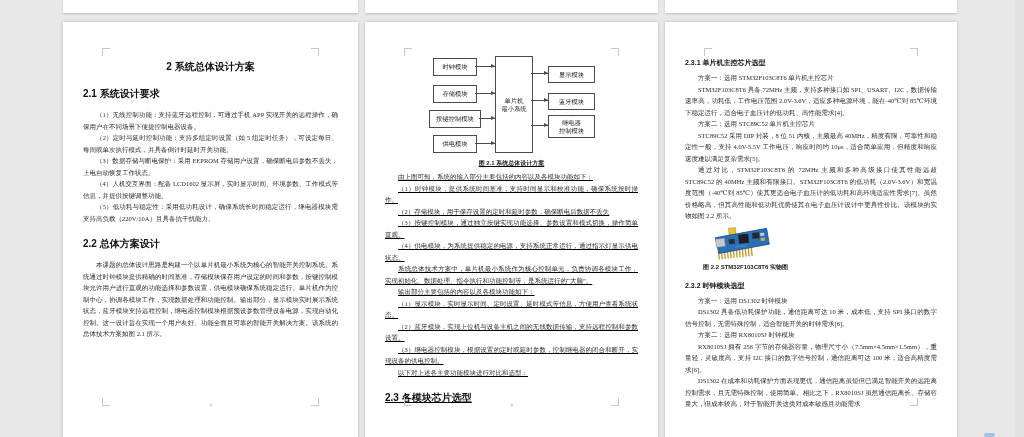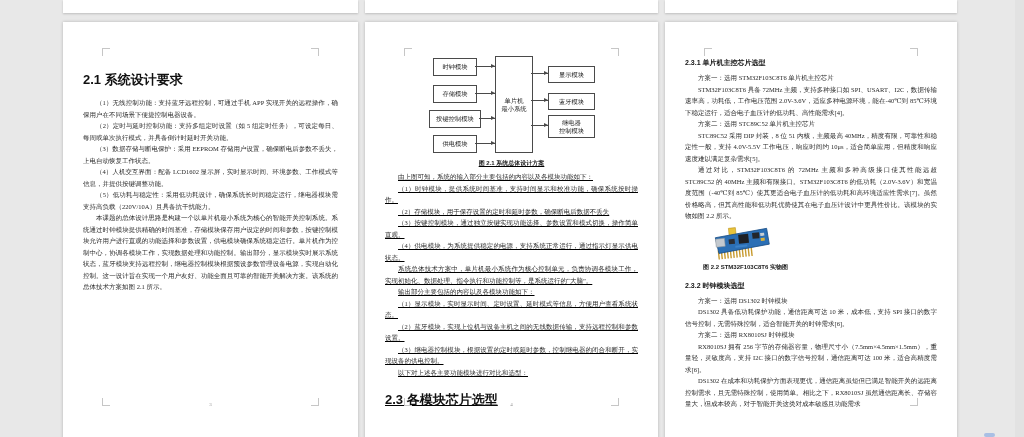--- a/index.html
+++ b/index.html
@@ -21,21 +21,21 @@
   .mark{position:absolute;width:7px;height:7px;border:0 solid #c6c6c6;}
   .mark.tl{left:39px;top:26px;border-left-width:1px;border-top-width:1px;}
   .mark.tr{right:39px;top:26px;border-right-width:1px;border-top-width:1px;}
   .mark.bl{left:39px;top:376px;border-left-width:1px;border-bottom-width:1px;}
   .mark.br{right:39px;top:376px;border-right-width:1px;border-bottom-width:1px;}
   .pagenum{position:absolute;top:380px;left:0;right:0;text-align:center;
     font-size:5px;color:#909090;}
   
   .doc-title{font-size:10px;font-weight:bold;text-align:center;margin:2px 0 13px;
     color:#111;font-family:"Liberation Sans","DejaVu Sans",sans-serif;}
-  .h2{font-size:13px;font-weight:bold;margin:13px 0 8px;color:#111;
+  .h2{font-size:10px;font-weight:bold;margin:13px 0 8px;color:#111;
     font-family:"Liberation Sans","DejaVu Sans",sans-serif;}
   .h3{font-size:7px;font-weight:bold;margin:9px 0 4px;color:#111;
     font-family:"Liberation Sans","DejaVu Sans",sans-serif;}
   .p{font-size:6.5px;line-height:11.5px;margin:0;text-align:justify;
     color:#2a2a2a;text-indent:13px;}
   .caption{font-size:6px;font-weight:bold;text-align:center;margin:3px 0 3px;
     color:#222;font-family:"Liberation Sans","DejaVu Sans",sans-serif;}
   .caption.left{text-align:left;margin-left:18px;}
   
   .diagram{position:relative;height:100px;margin:0 0 2px 0;}
@@ -59,26 +59,28 @@
 <div class="page-stub" style="left:365px;width:293px;"></div>
 <div class="page-stub" style="left:665px;width:292px;"></div>
 
 <div class="page" style="left:63px;width:295px;">
   <div class="mark tl"></div>
   <div class="mark tr"></div>
   <div class="mark bl"></div>
   <div class="mark br"></div>
   <div class="pagenum">3</div>
   <div class="content">
+    <div class="doc-title">2 系统总体设计方案</div>
     <div class="h2">2.1 系统设计要求</div>
     <p class="p">（1）无线控制功能：支持蓝牙远程控制，可通过手机 APP 实现开关的远程操作，确保用户在不同场景下便捷控制电器设备。</p>
     <p class="p">（2）定时与延时控制功能：支持多组定时设置（如 5 组定时任务），可设定每日、每周或单次执行模式，并具备倒计时延时开关功能。</p>
     <p class="p">（3）数据存储与断电保护：采用 EEPROM 存储用户设置，确保断电后参数不丢失，上电自动恢复工作状态。</p>
     <p class="p">（4）人机交互界面：配备 LCD1602 显示屏，实时显示时间、环境参数、工作模式等信息，并提供按键调整功能。</p>
     <p class="p">（5）低功耗与稳定性：采用低功耗设计，确保系统长时间稳定运行，继电器模块需支持高负载（220V/10A）且具备抗干扰能力。</p>
+    <div class="h2">2.2 总体方案设计</div>
     <p class="p">本课题的总体设计思路是构建一个以单片机最小系统为核心的智能开关控制系统。系统通过时钟模块提供精确的时间基准，存储模块保存用户设定的时间和参数，按键控制模块允许用户进行直观的功能选择和参数设置，供电模块确保系统稳定运行。单片机作为控制中心，协调各模块工作，实现数据处理和功能控制。输出部分，显示模块实时展示系统状态，蓝牙模块支持远程控制，继电器控制模块根据预设参数管理设备电源，实现自动化控制。这一设计旨在实现一个用户友好、功能全面且可靠的智能开关解决方案。该系统的总体技术方案如图 2.1 所示。</p>
   </div>
 </div>
 
 <div class="page" style="left:365px;width:293px;">
   <div class="mark tl"></div>
   <div class="mark tr"></div>
   <div class="mark bl"></div>
   <div class="mark br"></div>
   <div class="pagenum">4</div>

